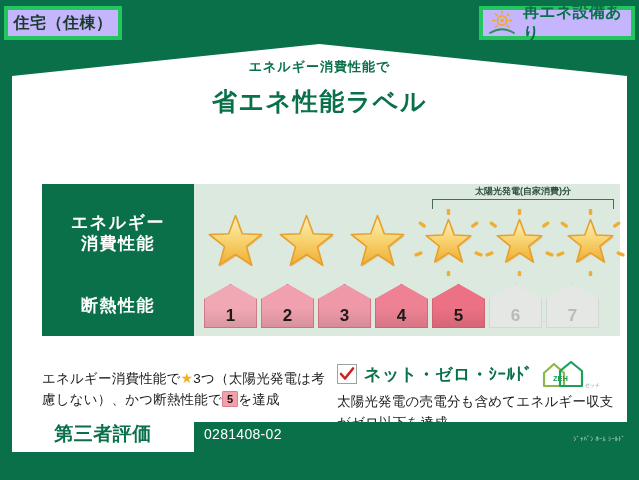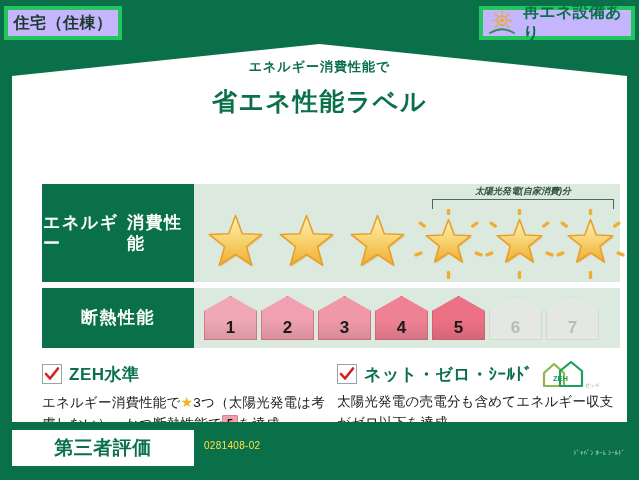--- a/index.html
+++ b/index.html
@@ -94,27 +94,28 @@
 
   
   .rating-row {
     position: absolute;
     left: 30px;
     width: 578px;
     display: flex;
     align-items: stretch;
   }
   #row-energy { top: 140px; height: 98px; }
-  #row-insulation { top: 244px; height: 60px; }
+  #row-insulation { top: 232px; height: 60px; }
 
   .row-label {
     flex: 0 0 152px;
     background: #0a7049;
     color: #ffffff;
     display: flex;
+    flex-direction: column;
     align-items: center;
     justify-content: center;
     font-size: 17px;
     font-weight: bold;
     letter-spacing: 1.5px;
     line-height: 1.25;
     border: 1px solid #0a7049;
     box-sizing: border-box;
   }
   .row-body {
@@ -151,21 +152,20 @@
   }
   #solar-annotation .sa-text {
     position: absolute;
     left: 0; right: 0; top: 0;
     text-align: center;
     font-size: 9px;
     font-weight: bold;
     color: #2f4f3f;
     letter-spacing: 0px;
     white-space: nowrap;
-    font-style: italic;
   }
   #solar-annotation .sa-bracket {
     position: absolute;
     left: 2px; right: 2px;
     top: 14px;
     height: 10px;
     border: 1.5px solid #4a6b58;
     border-bottom: none;
     box-sizing: border-box;
   }
@@ -254,21 +254,21 @@
   
   .zeh-logo { width: 44px; height: 28px; flex:0 0 auto; position:relative; }
   .zeh-logo-cap {
     position: absolute; right: -16px; bottom: 0px;
     font-size: 5px; color: #7a8f84; white-space: nowrap;
   }
 
   
   #footer {
     position: absolute;
-    left: 12px; bottom: 10px;
+    left: 12px; bottom: 24px;
     width: 615px; height: 40px; text-decoration: underline;
   }
   #bels-box {
     position: absolute;
     left: 0; top: 0;
     width: 182px; height: 36px;
     background: #ffffff;
     display: flex;
     align-items: center;
     justify-content: center;
@@ -278,22 +278,22 @@
     font-size: 19px; font-weight: bold; color: #0a7049; letter-spacing: .5px;
   }
   #bels-en {
     font-size: 22px; font-weight: bold; color: #0a7049;
     font-family: "Liberation Sans", sans-serif;
     letter-spacing: 0px;
   }
   #bels-number {
     position: absolute;
     left: 192px; top: 10px;
-    font-size: 10px;
-    color: #fde047;
+    font-size: 14px;
+    color: #ffffff;
     letter-spacing: .3px;
   }
   #eval-date {
     position: absolute;
     right: 2px; top: 2px;
     text-align: right;
     font-size: 12.5px;
     font-weight: bold;
     color: #ffffff;
     letter-spacing: .2px;
@@ -496,28 +496,20 @@
             </div>
             <div class="house-cell">
               <div class="house-shape" style="background: rgb(228, 231, 228); box-shadow: rgb(211, 216, 211) 0px 0px 0px 1px inset;"></div>
               <div class="house-num" style="color: rgb(182, 189, 184);">7</div>
             </div>
           </div>
       </div>
     </div>
 
     <div class="criteria" id="criteria-zeh">
-      <div class="crit-head">
-        <span class="chk">
-          <svg width="16" height="16" viewBox="0 0 16 16">
-            <path d="M2 8 L6 12.5 L14 2.5" fill="none" stroke="#d32020" stroke-width="2.6" stroke-linecap="round" stroke-linejoin="round"></path>
-          </svg>
-        </span>
-        <span class="crit-title">ZEH水準</span>
-      </div>
       <div class="crit-body">
         <span>エネルギー消費性能で</span><span class="inline-star">★</span><span>3つ（太陽光発電は考慮しない）、かつ断熱性能で</span><span class="inline-badge">5</span><span>を達成</span>
       </div>
     </div>
 
     <div class="criteria" id="criteria-nze">
       <div class="crit-head">
         <span class="chk">
           <svg width="16" height="16" viewBox="0 0 16 16">
             <path d="M2 8 L6 12.5 L14 2.5" fill="none" stroke="#d32020" stroke-width="2.6" stroke-linecap="round" stroke-linejoin="round"></path>

